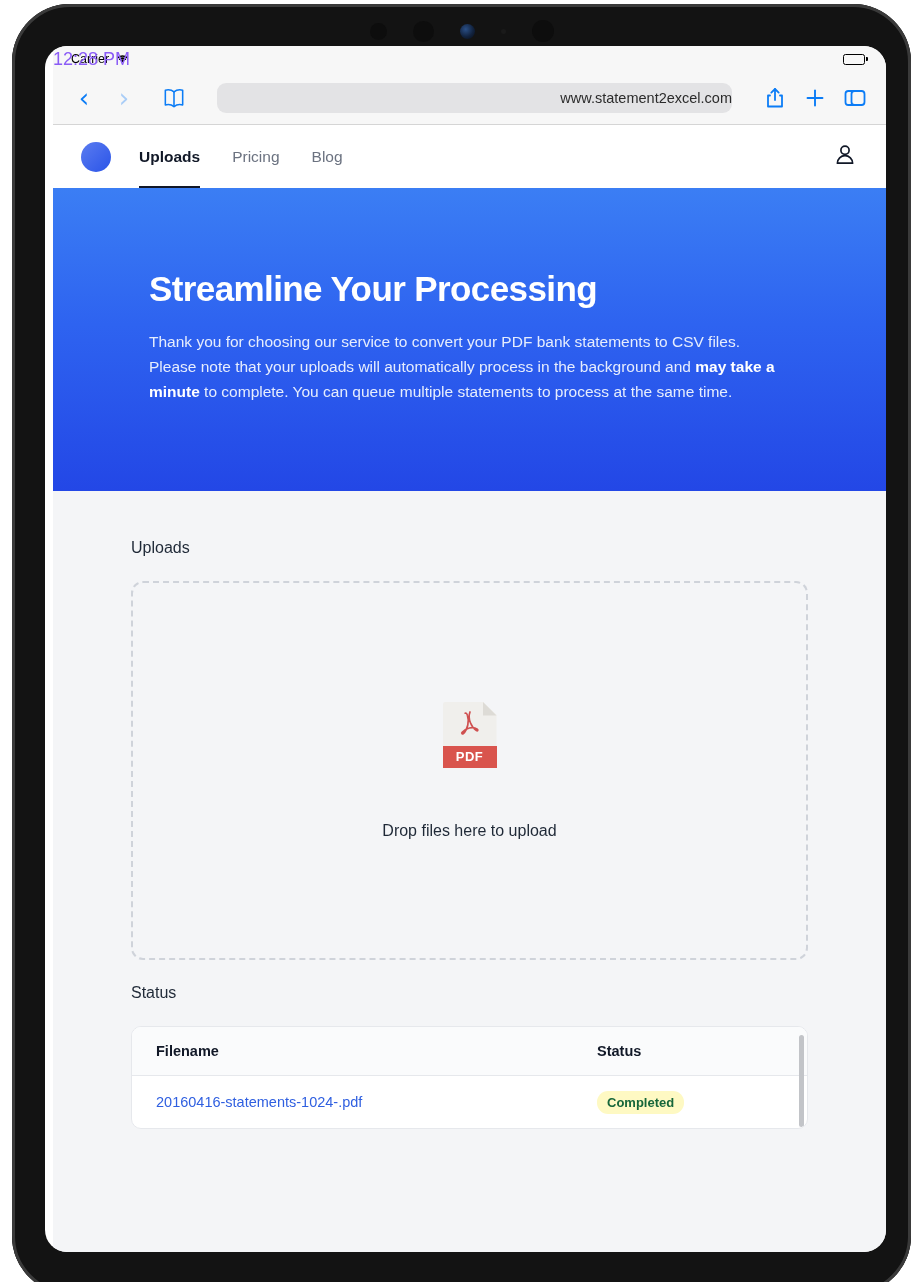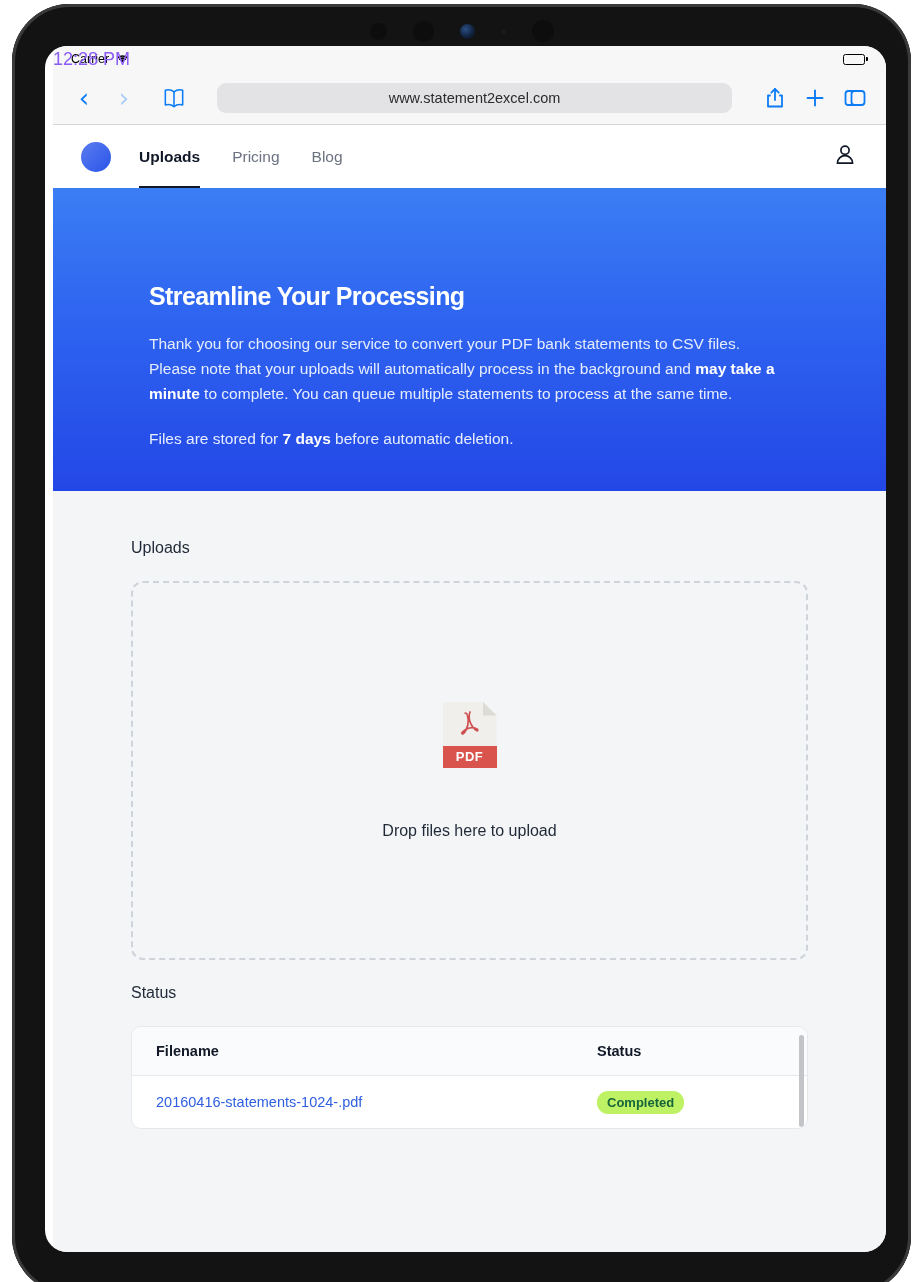--- a/index.html
+++ b/index.html
@@ -146,21 +146,21 @@
   }
   .nav-arrow.disabled { color: #a9cdf7; }
   #book-icon { margin-left: 10px; }
   #address-field {
     flex: 1;
     height: 30px;
     background: #e3e3e5;
     border-radius: 9px;
     display: flex;
     align-items: center;
-    justify-content: center;
+    justify-content: flex-end;
     margin: 0 16px;
   }
   #address-text {
     font-size: 14.5px;
     color: #2b2b2b;
   }
   .tb-icon { width: 26px; display: flex; justify-content: center; }
 
   
   #site-nav {
@@ -206,25 +206,25 @@
     background: linear-gradient(180deg, #3b7ef4 0%, #2e63f0 45%, #2347e6 100%);
     padding: 78px 0 0 0;
     height: 303px;
     box-sizing: border-box;
   }
   #hero-inner {
     padding: 0 96px;
     max-width: 660px;
   }
   #hero-title {
-    font-size: 25px;
+    font-size: 35px;
     font-weight: 700;
     color: #ffffff;
     letter-spacing: -0.6px;
-    margin: 17px 0 20px 0;
+    margin: 4px 0 20px 0;
     line-height: 1.1;
   }
   .hero-p {
     font-size: 15.5px;
     line-height: 1.62;
     color: #e6edfd;
     margin: 0;
   }
   .hero-p b { color: #ffffff; font-weight: 700; }
   #hero-p2 { margin-top: 20px; }
@@ -323,21 +323,21 @@
   .td { font-size: 14.5px; }
   .col-filename { flex: 1; padding-left: 24px; }
   .col-status { width: 210px; }
   #table-body .table-row { height: 52px; }
   .file-link {
     color: #2f5fe0;
     text-decoration: none;
   }
   .status-badge {
     display: inline-block;
-    background: #bef264;
+    background: #fef9c3;
     color: #16663a;
     font-size: 13px;
     font-weight: 600;
     padding: 4px 10px;
     border-radius: 11px;
   }
   #table-scrollbar {
     position: absolute;
     right: 3px;
     top: 8px;
@@ -423,21 +423,20 @@
           <circle cx="13" cy="8.2" r="4.1" stroke="#111827" stroke-width="1.7" fill="none"></circle>
           <path d="M5.4 21.2 a7.6 7.6 0 0 1 15.2 0 Z" stroke="#111827" stroke-width="1.7" fill="none" stroke-linejoin="round"></path>
         </svg>
       </span>
     </div>
 
     <div id="hero">
       <div id="hero-inner">
         <h1 id="hero-title">Streamline Your Processing</h1>
         <p class="hero-p"><span>Thank you for choosing our service to convert your PDF bank statements to CSV files. Please note that your uploads will automatically process in the background and </span><b>may take a minute</b><span> to complete. You can queue multiple statements to process at the same time.</span></p>
-        <p class="hero-p" id="hero-p2"><span>Files are stored for </span><b>7 days</b><span> before automatic deletion.</span></p>
       </div>
     </div>
 
     <div id="page-body">
 
       <div class="section-title">Uploads</div>
 
       <div id="dropzone">
         <div id="pdf-icon">
           <div id="pdf-sheet"></div>

